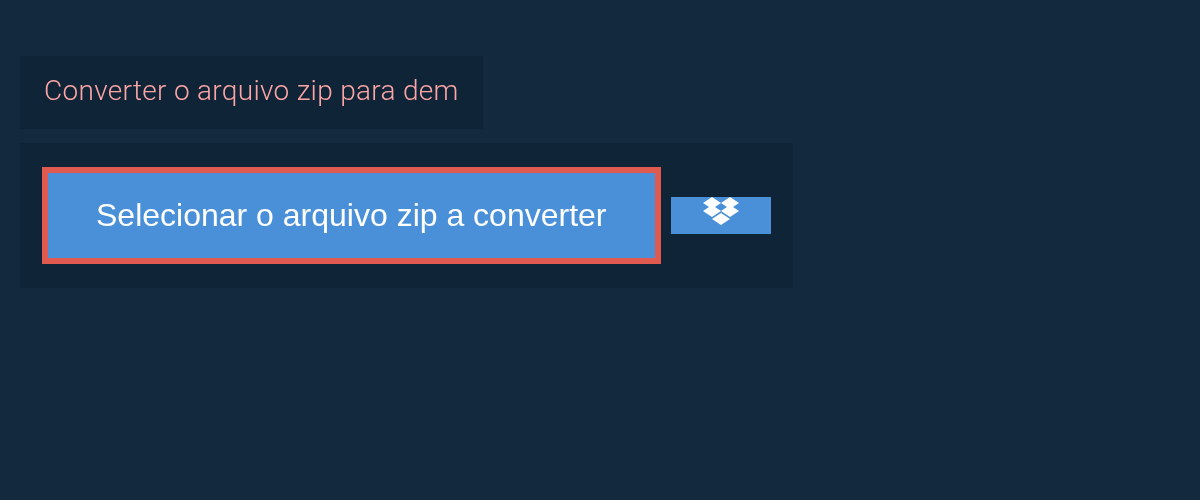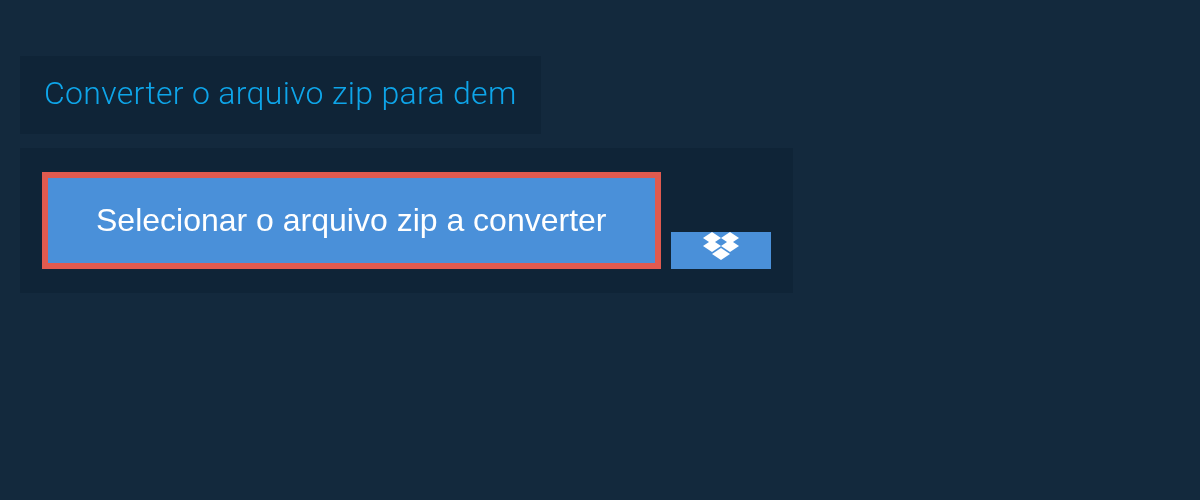--- a/index.html
+++ b/index.html
@@ -15,32 +15,32 @@
       overflow: hidden;
     }
     .page-title-bar {
       background: #0f2437;
       padding: 18px 24px 22px 24px;
       display: inline-block;
       margin-top: 56px;
       margin-left: 20px;
     }
     .page-title {
-      color: #0ea5e9;
-      font-size: 32px;
+      color: #fca5a5;
+      font-size: 28px;
       font-weight: 300;
       letter-spacing: 0.3px;
     }
     .controls-panel {
       background: #0f2437;
       margin-top: 14px;
       margin-left: 20px;
       padding: 24px 22px;
       display: inline-flex;
-      align-items: flex-end;
+      align-items: center;
       gap: 10px;
     }
     .select-file-button {
       background: #4a90d9;
       border: 6px solid #e05a4f;
       color: #ffffff;
       font-size: 32px;
       font-weight: 300;
       padding: 24px 48px;
       cursor: pointer;

